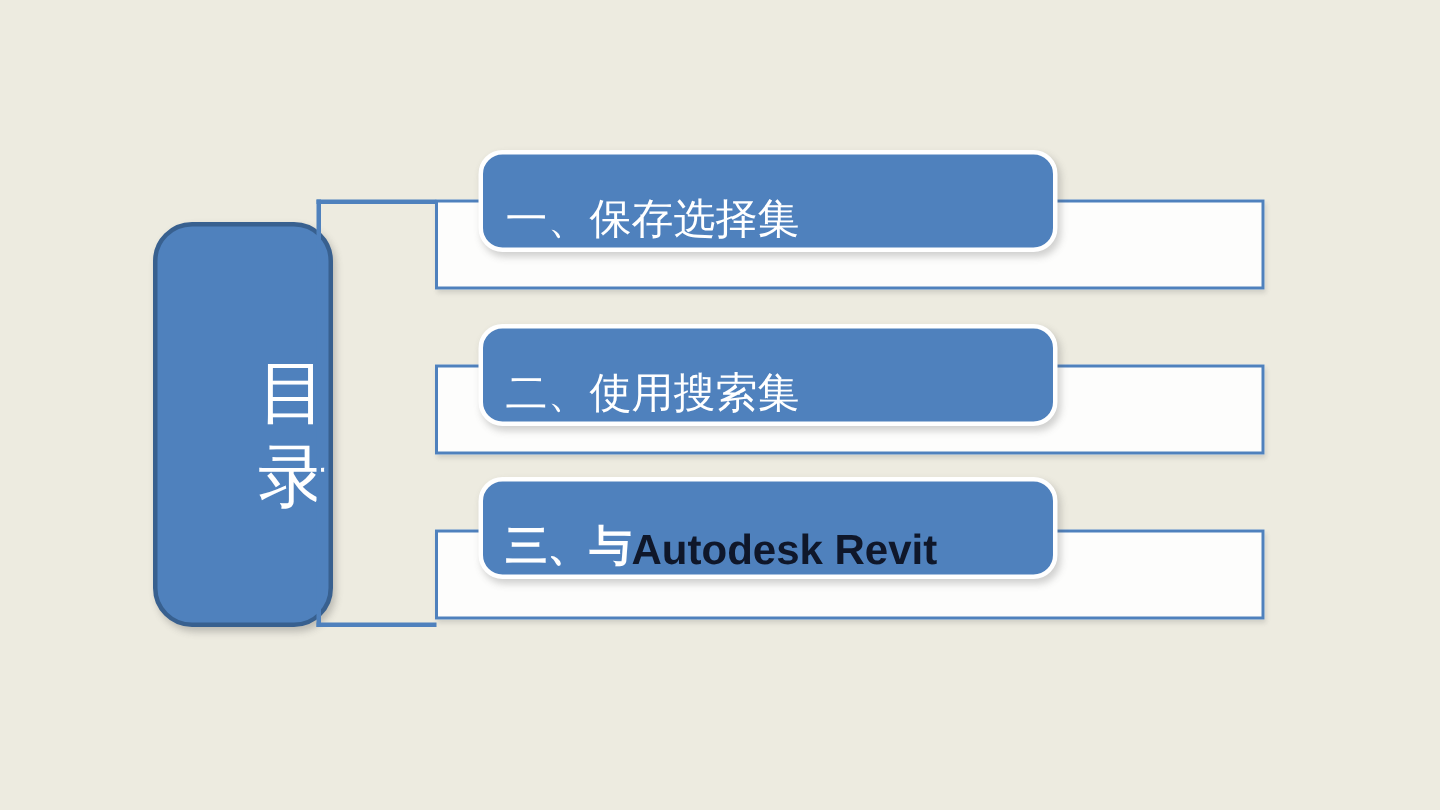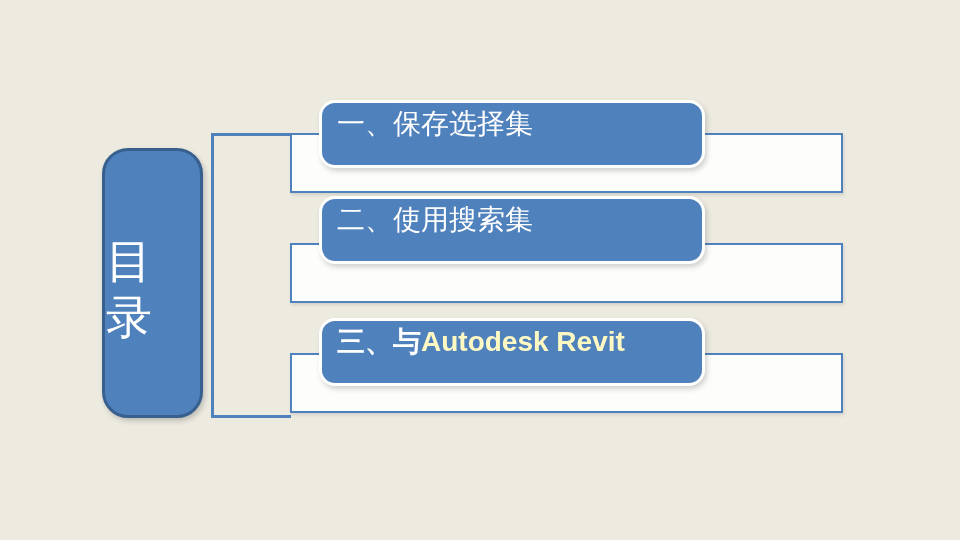--- a/index.html
+++ b/index.html
@@ -14,29 +14,29 @@
     background: #EDEBE0;
     overflow: hidden;
     font-family: "Liberation Serif", serif;
   }
 
   
   .toc-title-box {
     position: absolute;
     left: 102px;
     top: 148px;
-    width: 101px;
+    width: 120px;
     height: 270px;
     background: #4F81BD;
     border: 3px solid #38608F;
     border-radius: 26px;
     box-sizing: border-box;
     display: flex;
     align-items: center;
-    justify-content: flex-start;
+    justify-content: flex-end;
     box-shadow: 2px 3px 5px rgba(80, 80, 80, 0.30);
   }
   .toc-title-text {
     color: #FFFFFF;
     font-size: 46px;
     line-height: 56px;
     width: 48px;
     text-align: center;
     word-break: break-all;
     font-family: "Liberation Serif", serif;
@@ -75,38 +75,38 @@
   .toc-btn {
     position: absolute;
     left: 319px;
     width: 386px;
     height: 68px;
     background: #4F81BD;
     border: 3px solid #FFFFFF;
     border-radius: 16px;
     box-sizing: border-box;
     display: flex;
-    align-items: center;
+    align-items: flex-end;
     padding-left: 15px;
-    padding-bottom: 21px;
+    padding-bottom: 0;
     box-shadow: 2px 3px 5px rgba(80, 80, 80, 0.25);
     cursor: default;
   }
   .btn1 { top: 100px; }
-  .btn2 { top: 196px; }
+  .btn2 { top: 216px; }
   .btn3 { top: 318px; font-weight: bold; }
 
   .toc-btn .seg-cjk {
     color: #FFFFFF;
     font-size: 28px;
     font-family: "Liberation Serif", serif;
     white-space: pre;
   }
   .toc-btn .seg-latin {
-    color: #fef9c3;
+    color: #0f172a;
     font-size: 28px;
     font-family: "Liberation Sans", sans-serif;
     white-space: pre;
   }
 </style>
 </head>
 <body>
 
 <div class="slide">
 

